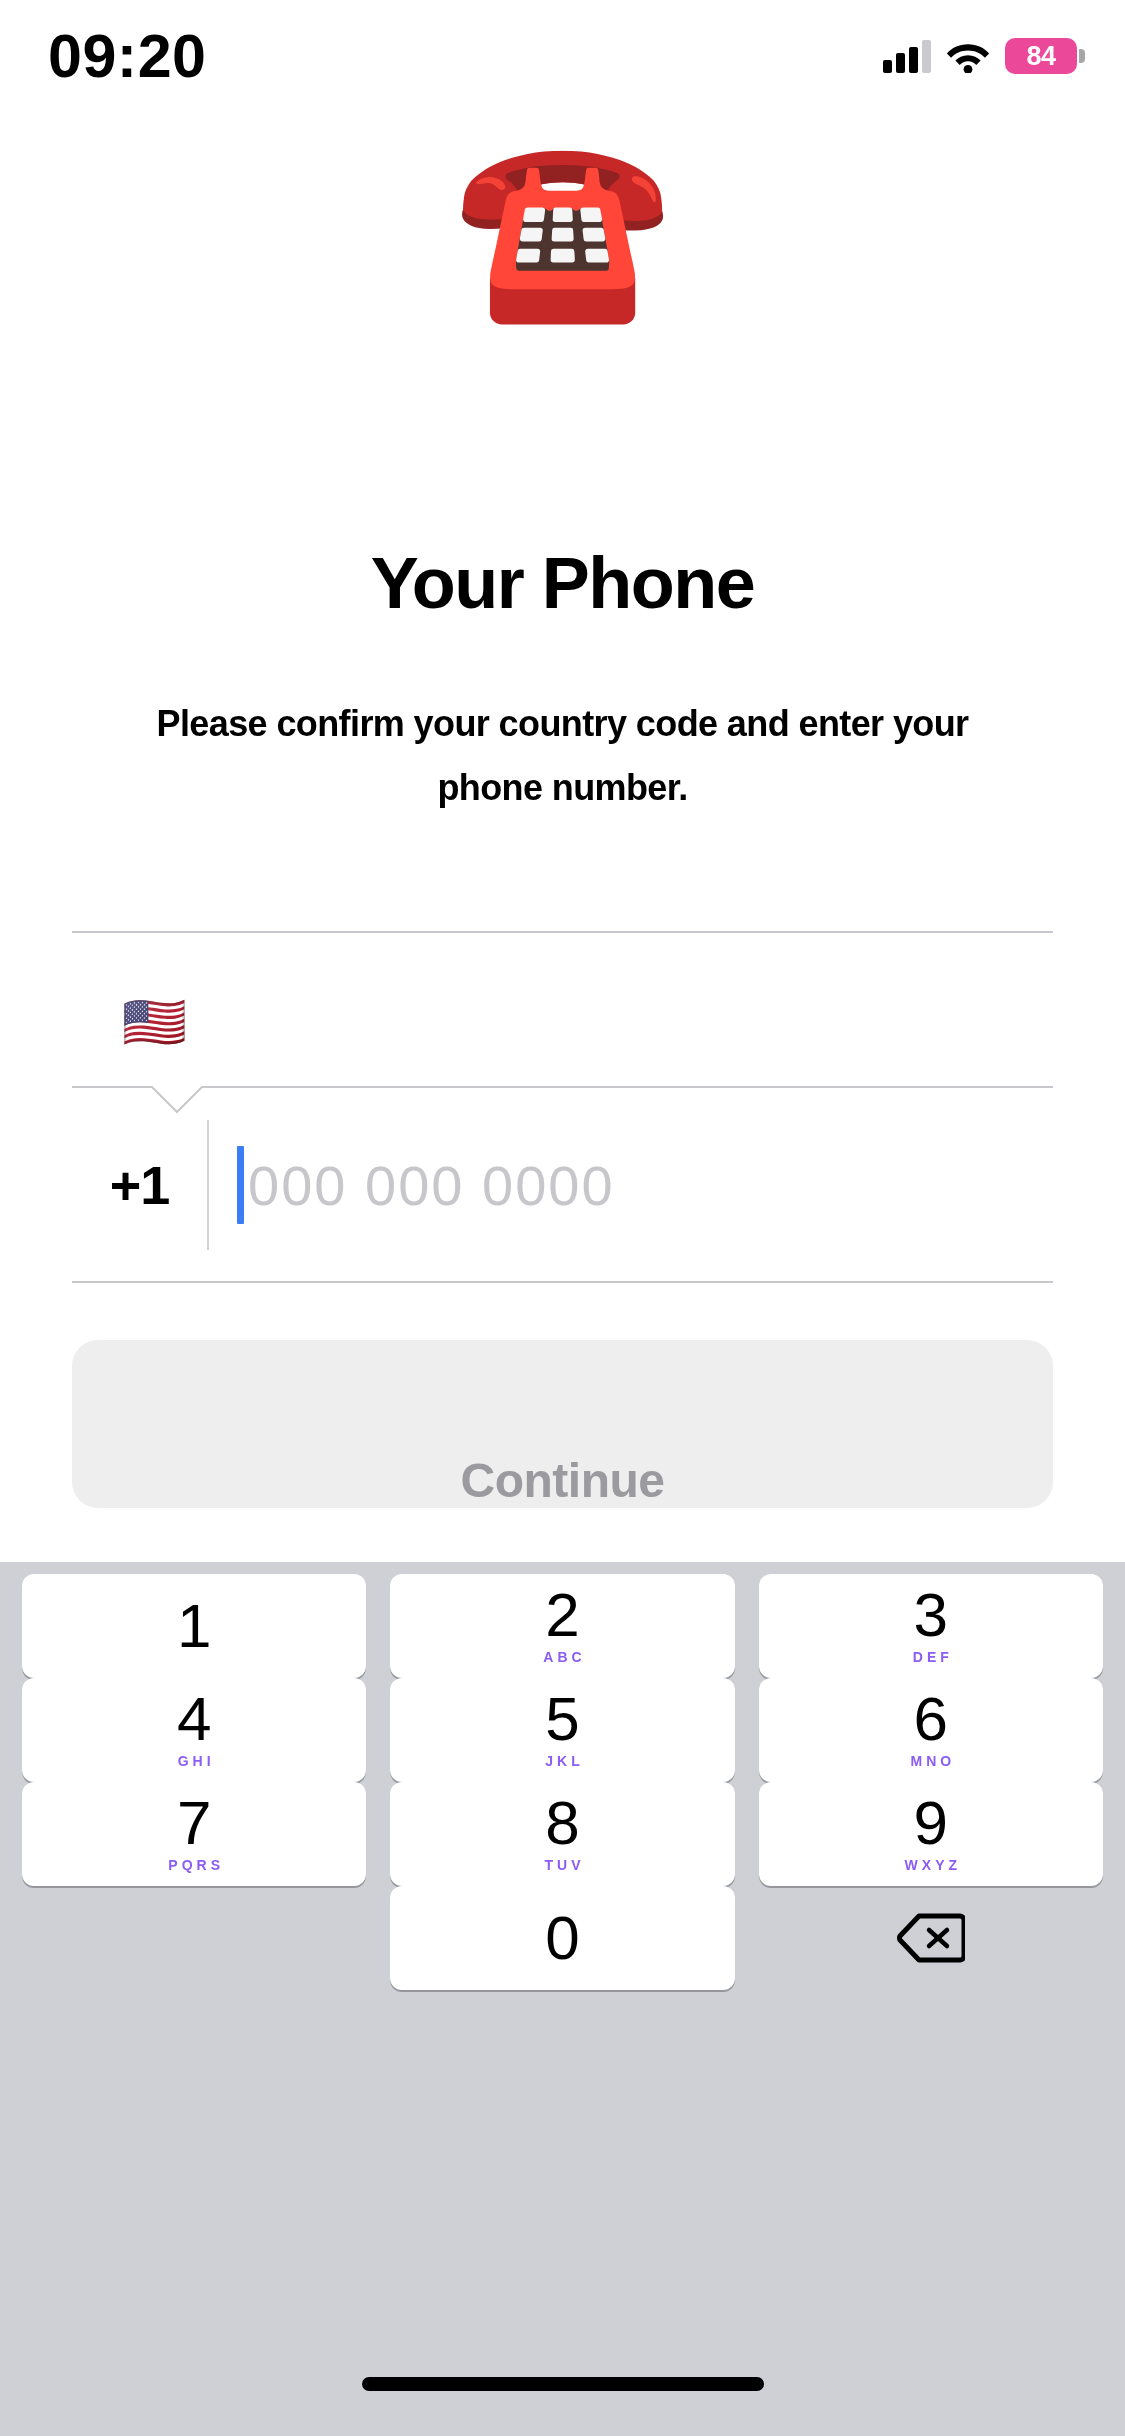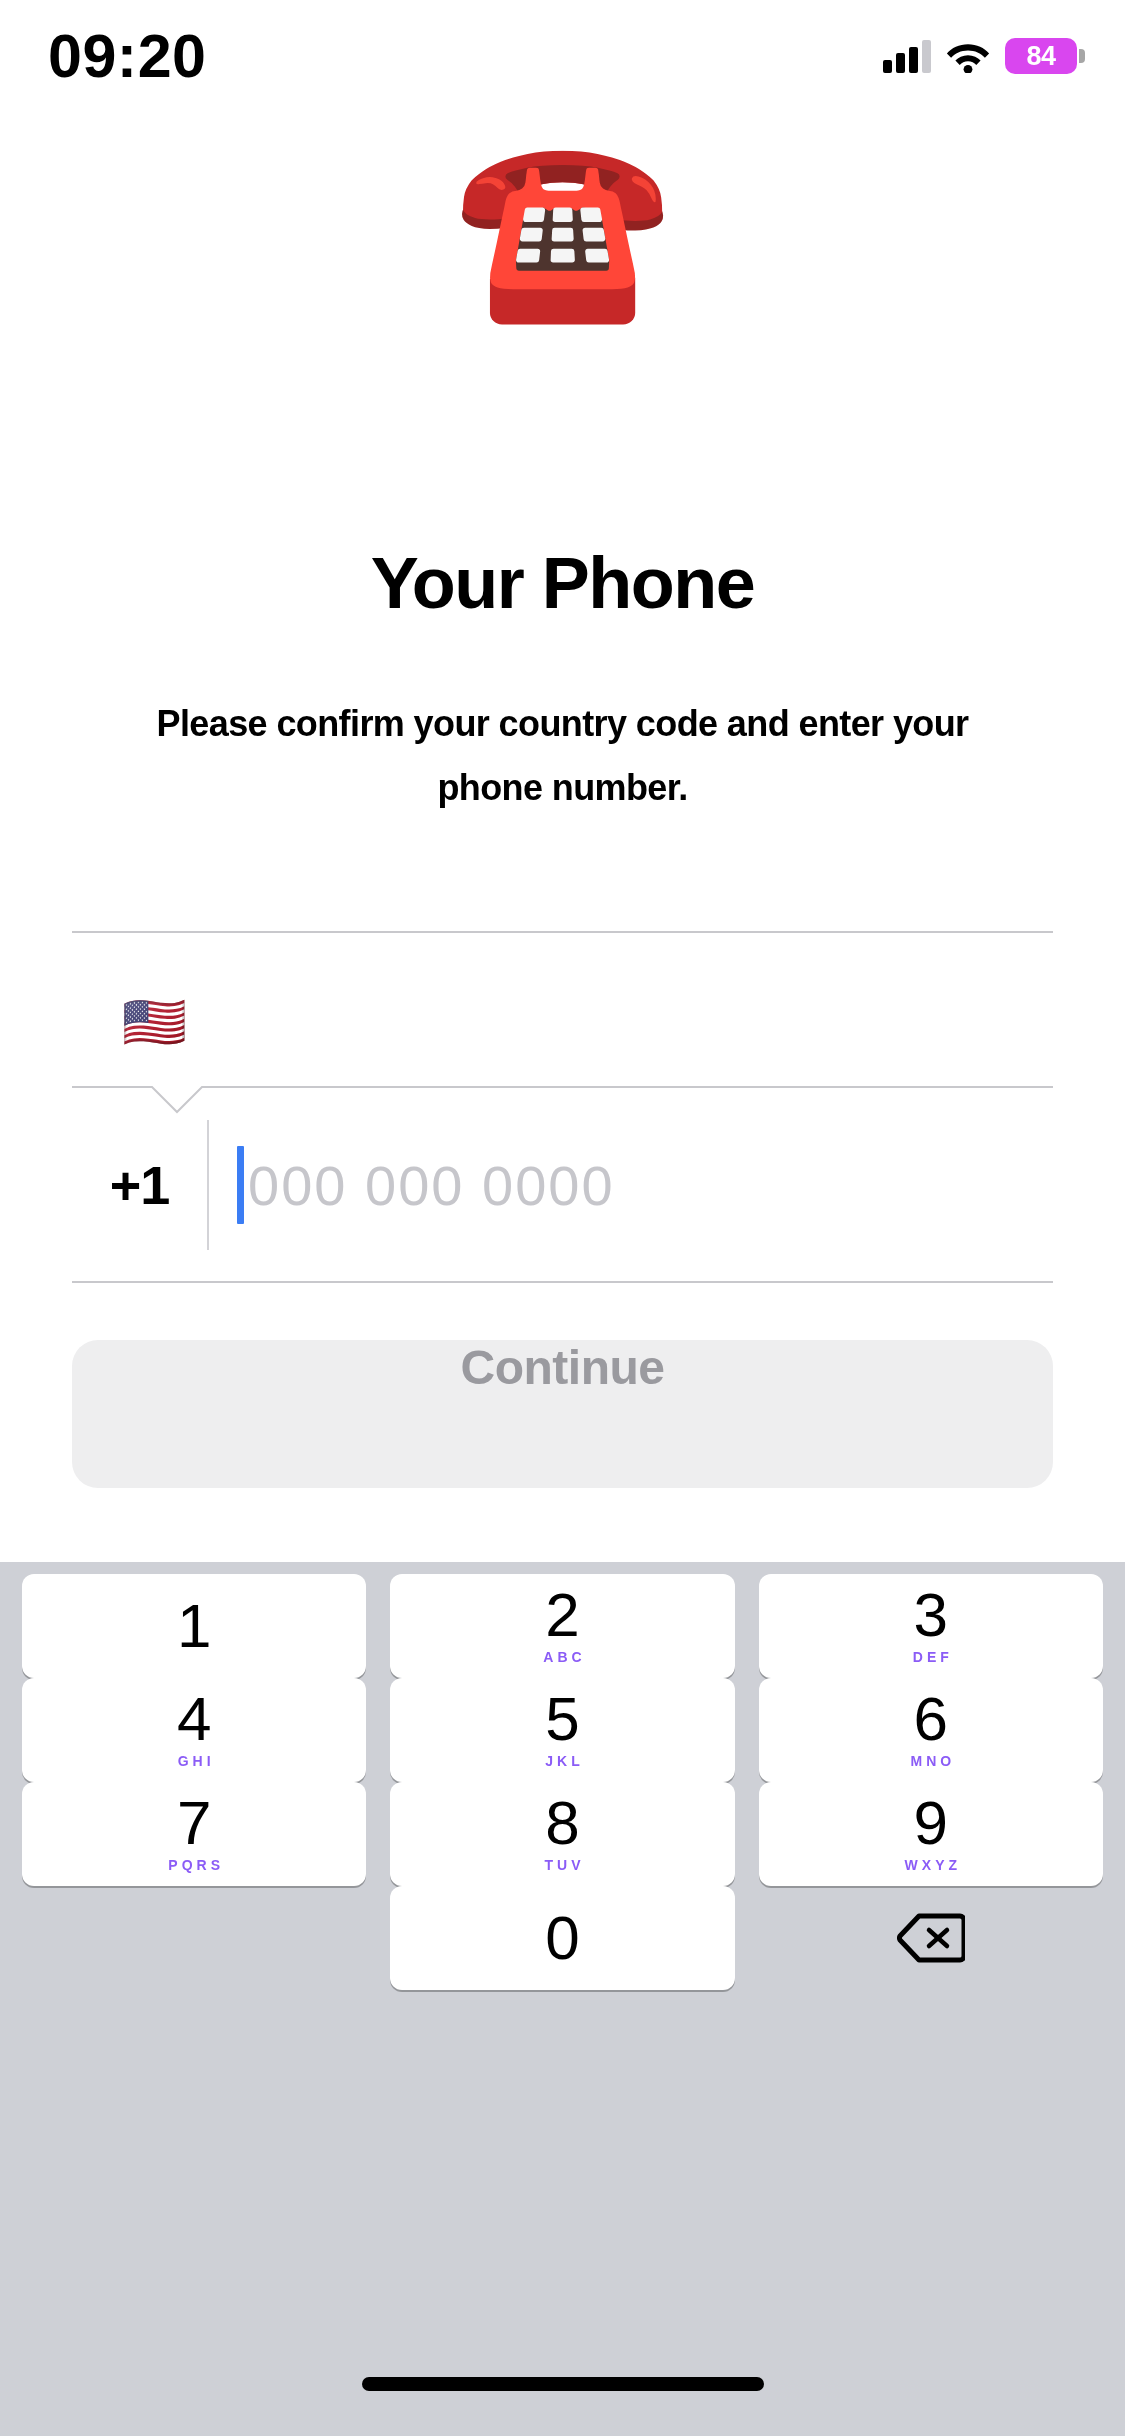--- a/index.html
+++ b/index.html
@@ -37,21 +37,21 @@
   }
   .bars { display:flex; align-items:flex-end; gap:4px; height:33px; }
   .bars i { display:block; width:9px; background:#000; border-radius:2px; }
   .bars i:nth-child(1){ height:13px; }
   .bars i:nth-child(2){ height:20px; }
   .bars i:nth-child(3){ height:26px; }
   .bars i:nth-child(4){ height:33px; background:#c9c9ce; }
   .wifi { width:44px; height:33px; display:block; }
   .battery {
     position:relative; width:72px; height:36px;
-    border-radius:10px; background:#d946ef;
+    border-radius:10px; background:#ec4899;
     display:flex; align-items:center; justify-content:center;
   }
   .battery .pct {
     color:#fff; font-size:27px; font-weight:bold;
     letter-spacing:-0.5px; line-height:1;
   }
   .battery:after {
     content:""; position:absolute; right:-8px; top:11px;
     width:6px; height:14px; border-radius:0 4px 4px 0;
     background:rgba(0,0,0,0.35);
@@ -136,24 +136,24 @@
   }
   #divider-bottom {
     position:absolute; left:72px; top:1281px;
     width:981px; height:2px;
     background:#c8c8cc;
   }
 
   
   #continue-button {
     position:absolute; left:72px; top:1340px;
-    width:981px; height:148px;
+    width:981px; height:168px;
     background:#eeeeef;
     border:none; border-radius:26px;
-    display:flex; align-items:flex-start; justify-content:center;
+    display:flex; align-items:flex-end; justify-content:center;
     cursor:default;
   }
   #continue-label {
     font-size:48px; font-weight:bold;
     letter-spacing:-0.5px;
     color:#9a9a9f;
   }
 
   
   #keypad {

